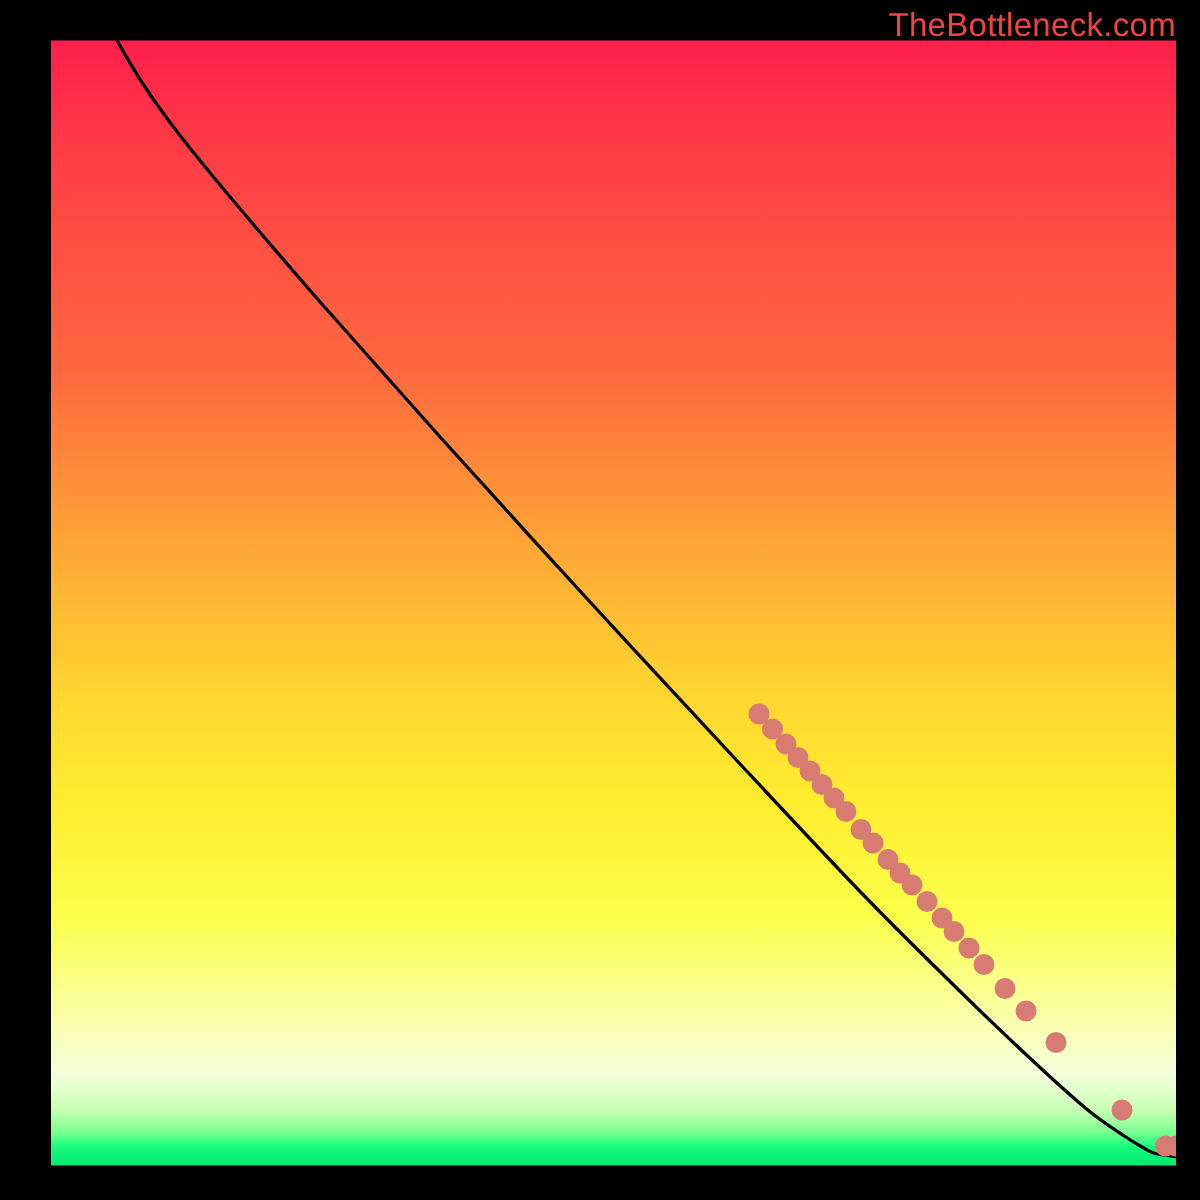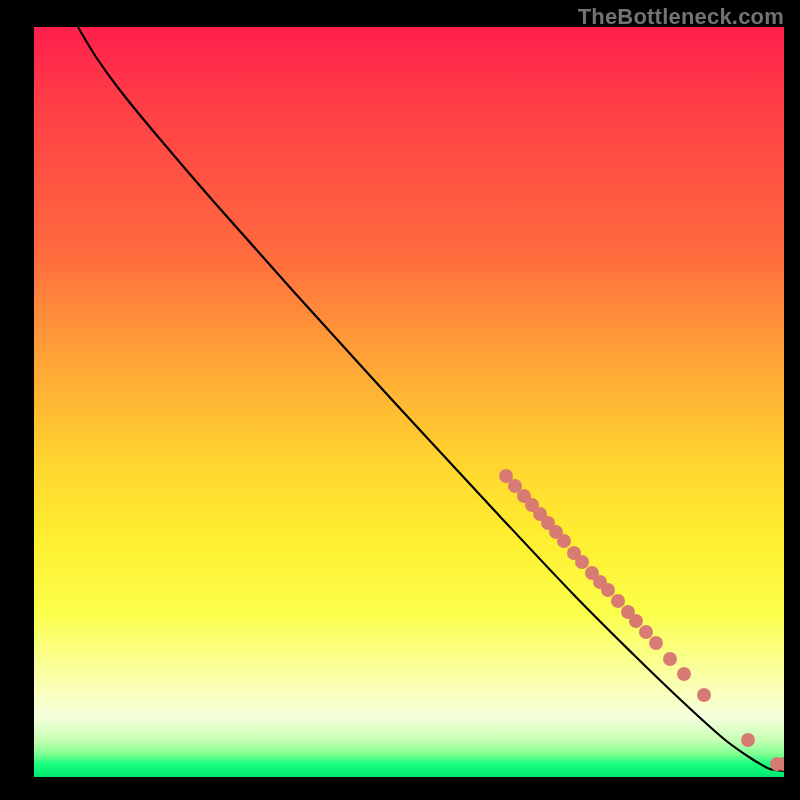--- a/index.html
+++ b/index.html
@@ -48,24 +48,24 @@
     left: 0;
     top: 0;
     width: 750px;
     height: 750px;
     pointer-events: none;
   }
   .attribution {
     position: absolute;
     top: 4px;
     right: 16px;
-    color: #737373;
+    color: #ef4444;
     font-size: 22px;
     letter-spacing: 0.2px;
-    font-weight: 700;
+    font-weight: 400;
   }
 </style>
 </head>
 <body>
 
 <div class="attribution">TheBottleneck.com</div>
 
 <div class="frame">
   <div class="gradient"></div>
   <svg class="curve" viewBox="0 0 750 750" preserveAspectRatio="none">

